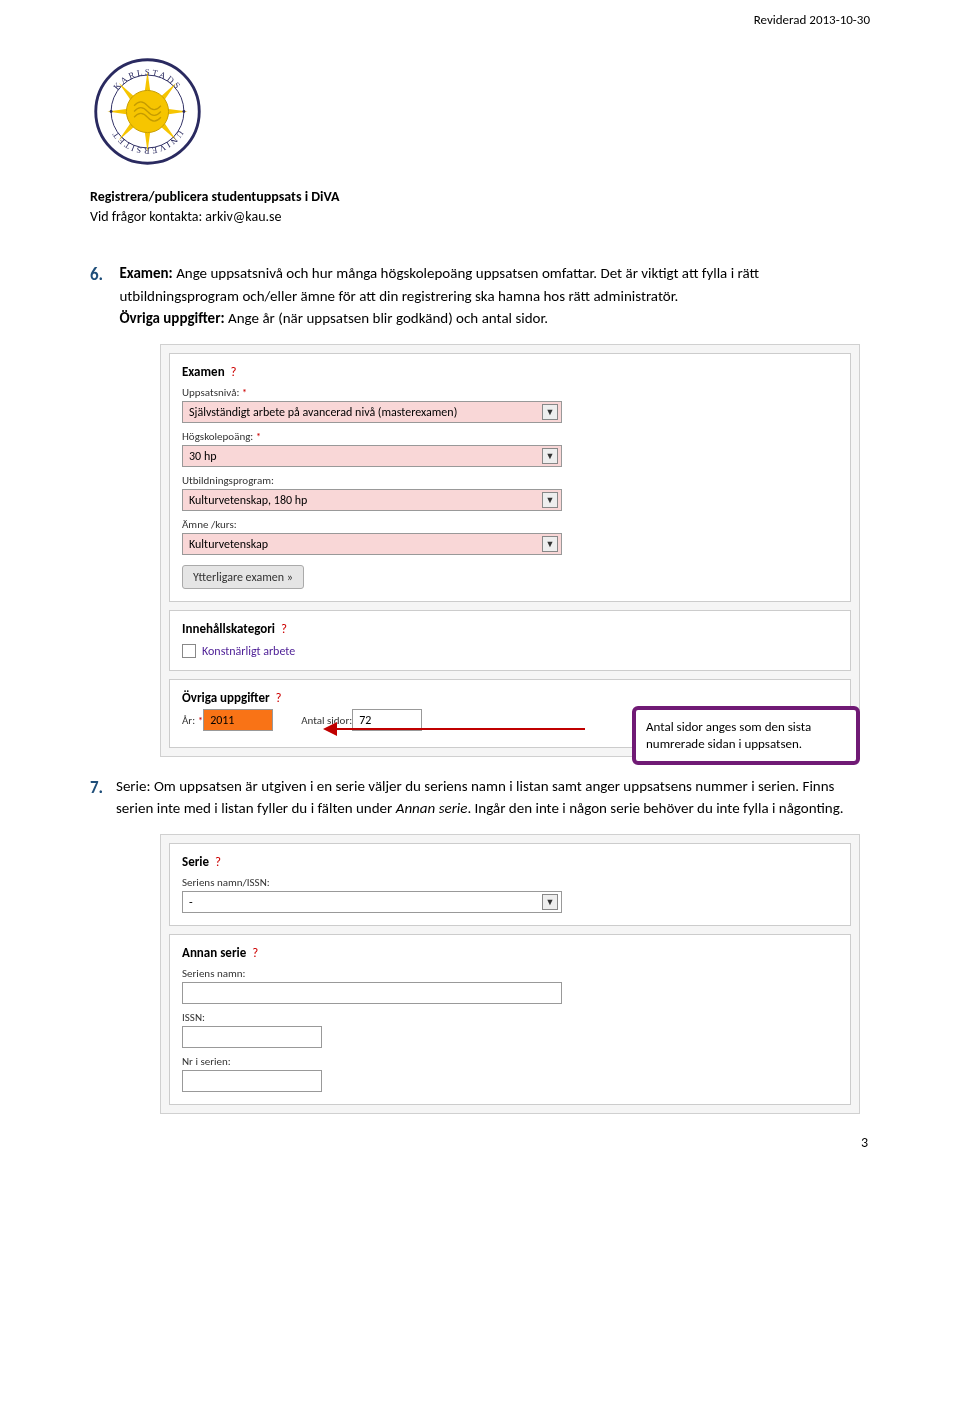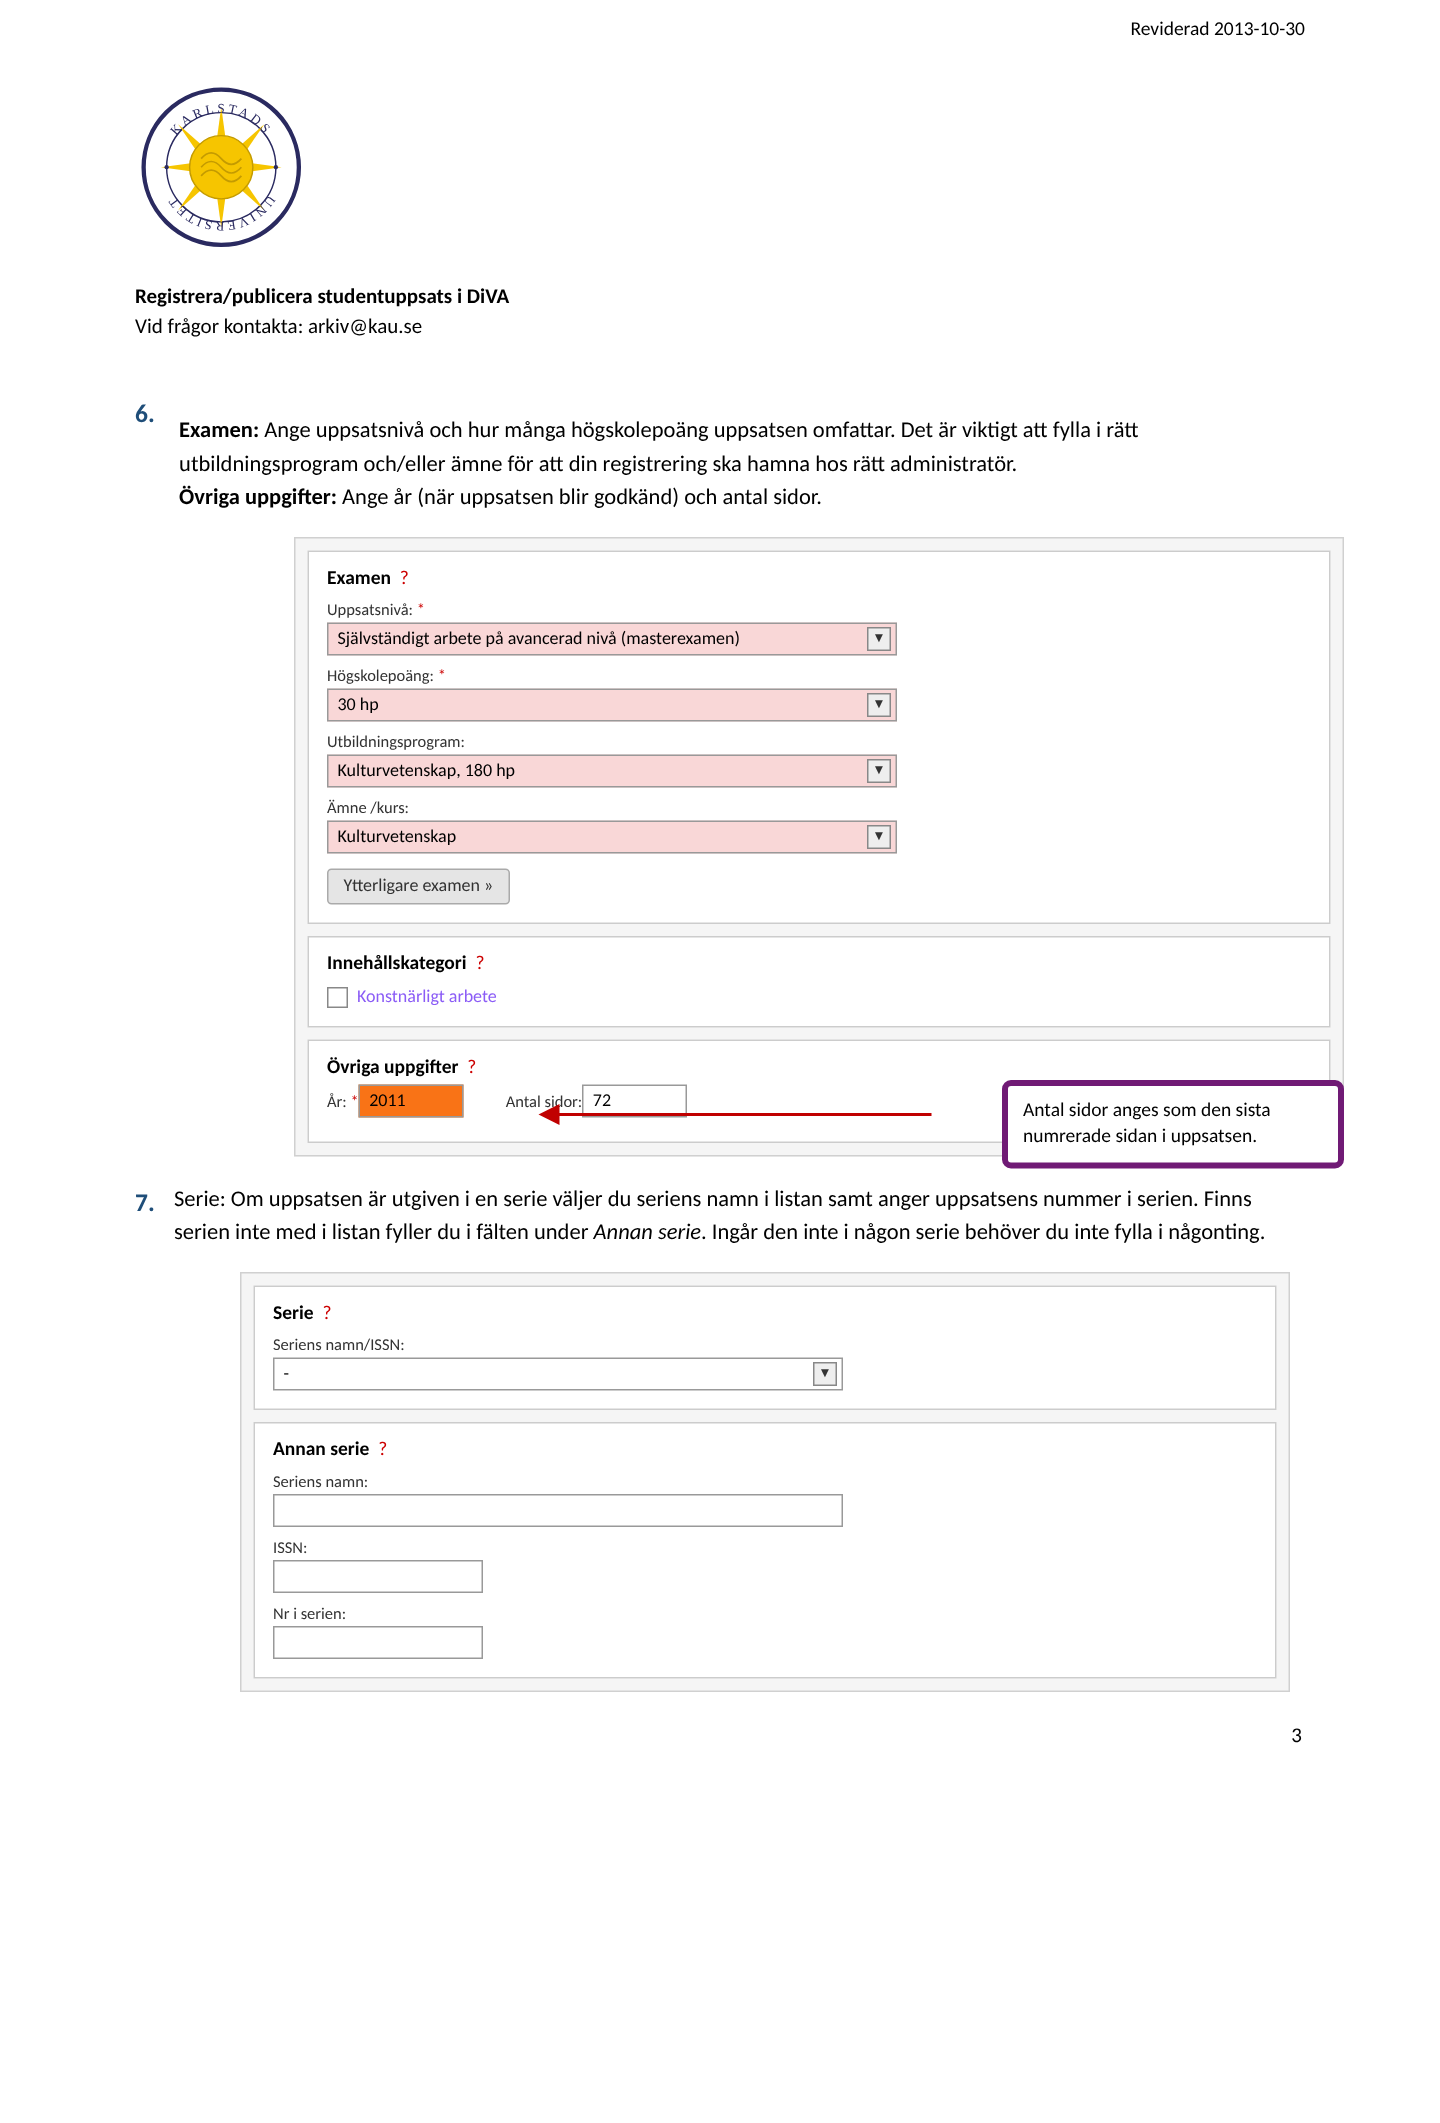--- a/index.html
+++ b/index.html
@@ -41,25 +41,25 @@
     line-height: 1.5;
   }
   .num {
     color: #1f4e79;
     font-weight: bold;
     font-size: 17px;
     display: inline-block;
     width: 26px;
     vertical-align: top;
   }
-  .para { display: inline-block; width: 740px; vertical-align: top; margin-top: 13px; }
+  .para { display: inline-block; width: 740px; vertical-align: top; }
   .para .bold { font-weight: bold; }
   .form-shot {
     margin-top: 14px;
-    margin-left: 106px;
+    margin-left: 70px;
     width: 700px;
     background: #f5f5f5;
     border: 1px solid #d0d0d0;
     position: relative;
   }
   .form-group {
     background: #fff;
     border: 1px solid #ccc;
     margin: 8px;
     padding: 10px 12px 12px 12px;
@@ -105,21 +105,21 @@
     background: #e5e5e5;
     border: 1px solid #aaa;
     border-radius: 3px;
     padding: 4px 10px;
     font-size: 12px;
     color: #333;
   }
   .checkbox-row {
     margin-top: 8px;
     font-size: 12px;
-    color: #8b5cf6;
+    color: #4c1d95;
     display: flex;
     align-items: center;
     gap: 6px;
   }
   .checkbox {
     width: 14px; height: 14px;
     border: 1px solid #888; background: #fff;
     display: inline-block;
   }
   .row-inline { display: flex; gap: 28px; }

